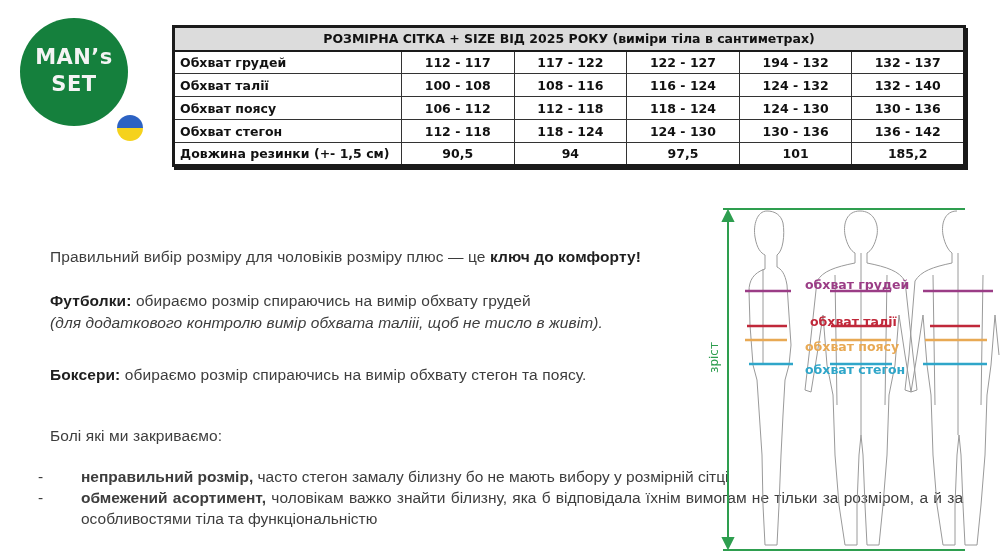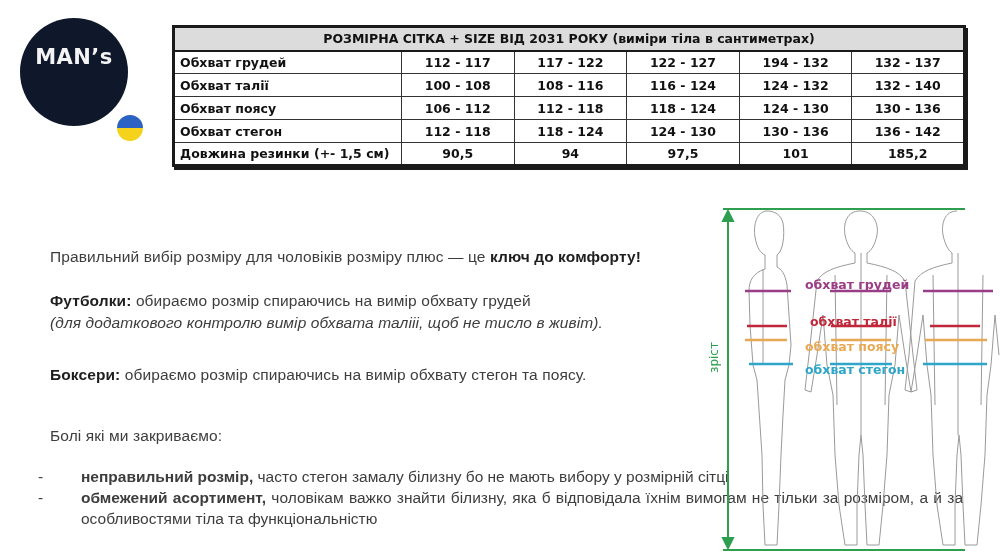--- a/index.html
+++ b/index.html
@@ -2,21 +2,21 @@
 <html><head>
   <meta charset="utf-8">
   <style>
     * { box-sizing: border-box; margin: 0; padding: 0; }
     html, body { width: 1000px; height: 558px; background: #ffffff; overflow: hidden; }
     body { position: relative; font-family: "DejaVu Sans", sans-serif; color: #2b2b2b; }
 
     
     .logo {
       position: absolute; left: 20px; top: 18px; width: 108px; height: 108px;
-      border-radius: 50%; background: #0f172a;
+      border-radius: 50%; background: #15803d;
     }
     .logo-text {
       position: absolute; left: 0; top: 26px; width: 100%;
       text-align: center; color: #f4f4f4; font-weight: bold;
       font-size: 21px; line-height: 27px; letter-spacing: 0.5px;
       font-family: "DejaVu Sans", sans-serif;
     }
     .flag {
       position: absolute; left: 95px; top: 95px; width: 30px; height: 30px;
       border-radius: 50%; overflow: hidden; border: 2px solid #ffffff;
@@ -64,31 +64,32 @@
     .lbl-belt { left: 100px; top: 134px; color: #e8a954; }
     .lbl-hips { left: 100px; top: 157px; color: #2fa6c9; }
     .lbl-height { position: absolute; left: 2px; top: 168px; color: #2e9e4f; font-size: 12px; transform: rotate(-90deg); transform-origin: left top; font-family: "DejaVu Sans", sans-serif; }
   </style>
 </head>
 <body>
 
 <div class="logo">
   <div class="logo-text">
     <div>MAN’s</div>
+    <div>SET</div>
   </div>
   <div class="flag">
     <div class="blue"></div>
     <div class="yellow"></div>
   </div>
 </div>
 
 <table class="size-table">
   <tbody>
       <tr class="title-row">
-    <th colspan="6">РОЗМІРНА СІТКА + SIZE ВІД 2031 РОКУ (виміри тіла в сантиметрах)</th>
+    <th colspan="6">РОЗМІРНА СІТКА + SIZE ВІД 2025 РОКУ (виміри тіла в сантиметрах)</th>
   </tr>
   <tr>
     <td class="label">Обхват грудей</td>
     <td class="val">112 - 117</td>
     <td class="val">117 - 122</td>
     <td class="val">122 - 127</td>
     <td class="val">194 - 132</td>
     <td class="val">132 - 137</td>
   </tr>
   <tr>

